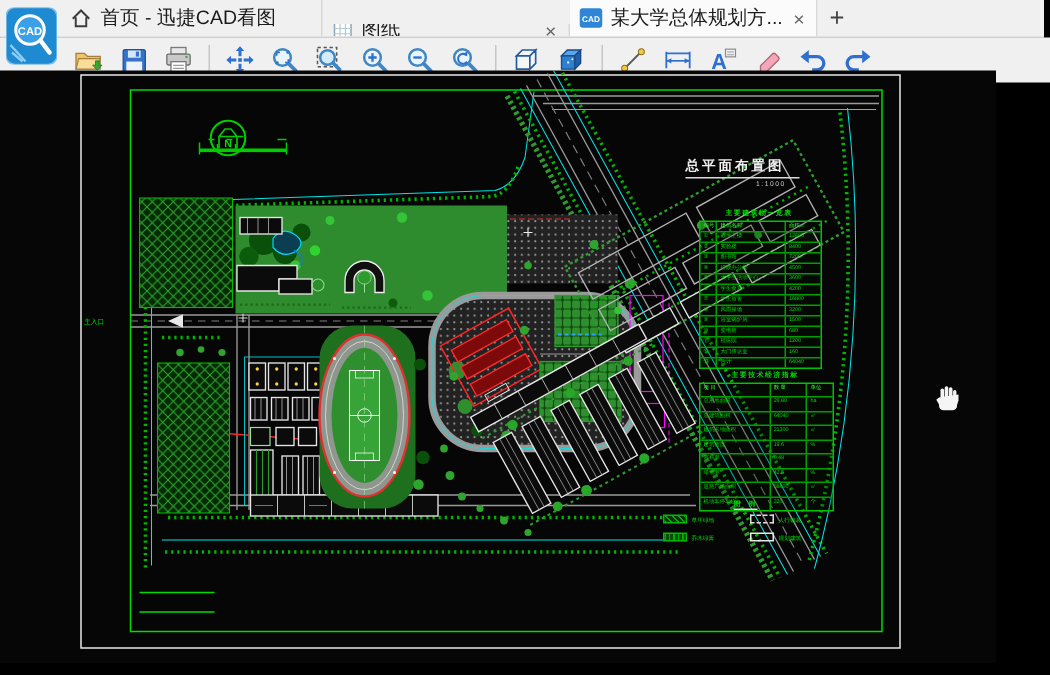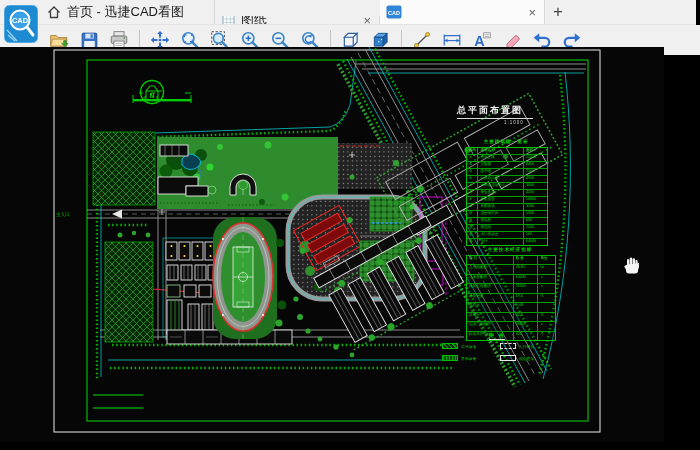--- a/index.html
+++ b/index.html
@@ -115,20 +115,21 @@
       <span class="close">×</span>
     </div>
 
     <div class="tab doc">
       <span class="tabicon">
         <svg width="16" height="14" viewBox="0 0 16 14">
             <rect x="0.5" y="0.5" width="15" height="13" rx="2" fill="#2f86d6"></rect>
             <text x="8" y="9.5" text-anchor="middle" font-size="5.5" font-weight="bold" fill="#ffffff">CAD</text>
           </svg>
       </span>
+      <span>某大学总体规划方...</span>
       <span class="close">×</span>
     </div>
 
     <div class="newtab">+</div>
   </div>
 
   <div class="toolbar">
     <div class="tbtn">
       <svg width="20" height="20" viewBox="0 0 18 18">
         <path d="M1.5 5 h5 l1.8 1.8 H16 V14.5 H1.5 z" fill="#f0c36d" stroke="#a5803a" stroke-width=".8"></path>

